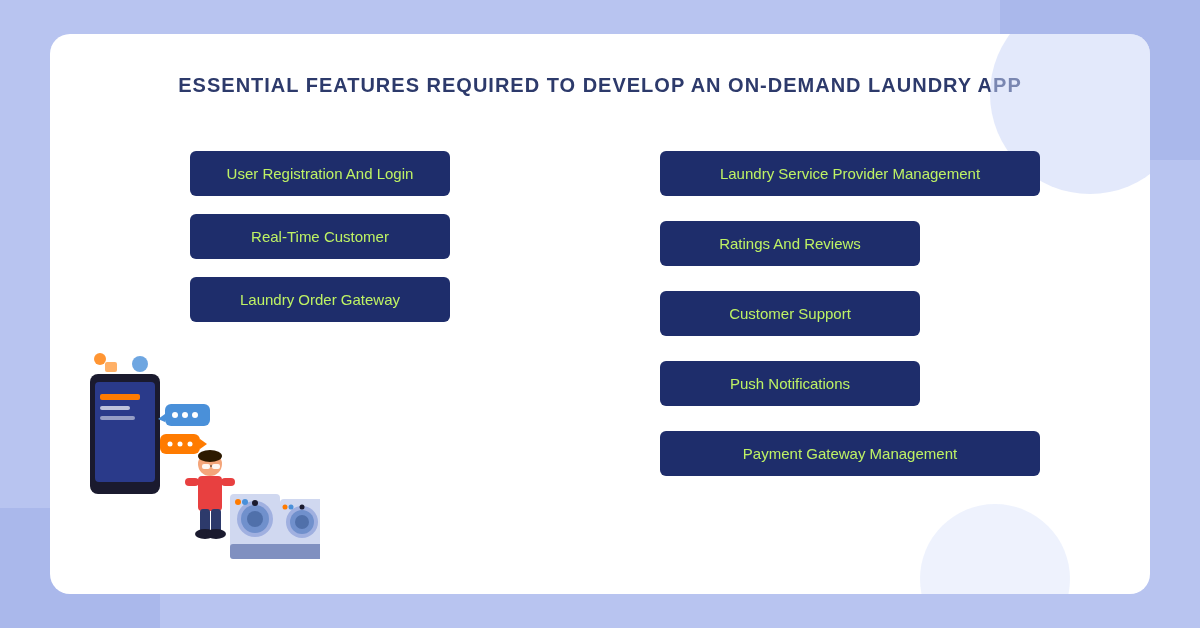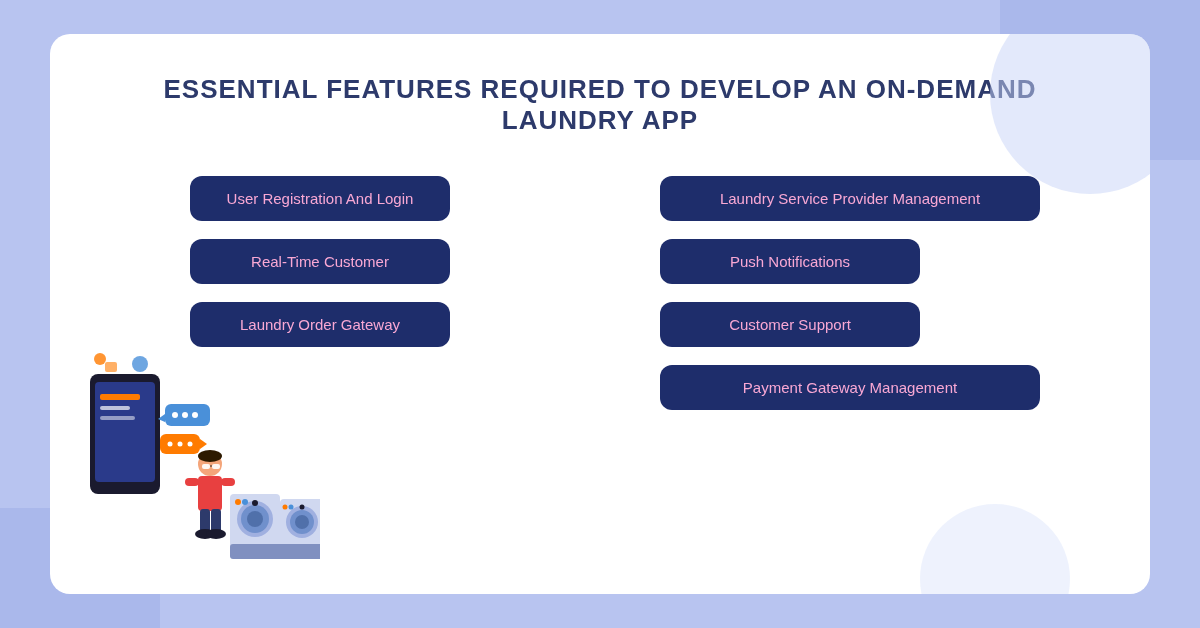--- a/index.html
+++ b/index.html
@@ -49,26 +49,26 @@
       height: 560px;
       padding: 40px 60px;
       position: relative;
       overflow: hidden;
       display: flex;
       flex-direction: column;
     }
 
     .title {
       text-align: center;
-      font-size: 26px;
+      font-size: 20px;
       font-weight: 900;
       color: #2d3a6b;
       text-transform: uppercase;
       letter-spacing: 1px;
-      margin-bottom: 30px;
+      margin-bottom: 44px;
     }
 
     .content-area {
       display: flex;
       flex: 1;
       position: relative;
     }
 
     .left-column {
       flex: 1;
@@ -77,31 +77,31 @@
       gap: 18px;
       padding-left: 80px;
       padding-top: 10px;
       z-index: 2;
     }
 
     .right-column {
       flex: 1;
       display: flex;
       flex-direction: column;
-      gap: 18px;
+      gap: 25px;
       padding-left: 40px;
       padding-top: 10px;
       z-index: 2;
     }
 
     .feature-btn {
       background: #1e2d6b;
-      color: #f9a8d4;
+      color: #bef264;
       border: none;
-      border-radius: 12px;
+      border-radius: 6px;
       padding: 14px 24px;
       font-size: 15px;
       font-weight: 500;
       text-align: center;
       cursor: pointer;
       display: inline-block;
       width: fit-content;
       min-width: 260px;
     }
 
@@ -222,19 +222,20 @@
     </div>
 
     <div class="left-column" id="left-col">
     <button class="feature-btn">User Registration And Login</button>
         <button class="feature-btn">Real-Time Customer</button>
         <button class="feature-btn">Laundry Order Gateway</button>
       </div>
 
     <div class="right-column" id="right-col">
     <button class="feature-btn wide">Laundry Service Provider Management</button>
+        <button class="feature-btn">Ratings And Reviews</button>
+        <button class="feature-btn">Customer Support</button>
         <button class="feature-btn">Push Notifications</button>
-        <button class="feature-btn">Customer Support</button>
         <button class="feature-btn wide">Payment Gateway Management</button>
       </div>
 
   </div>
 </div>
 
 </body></html>

